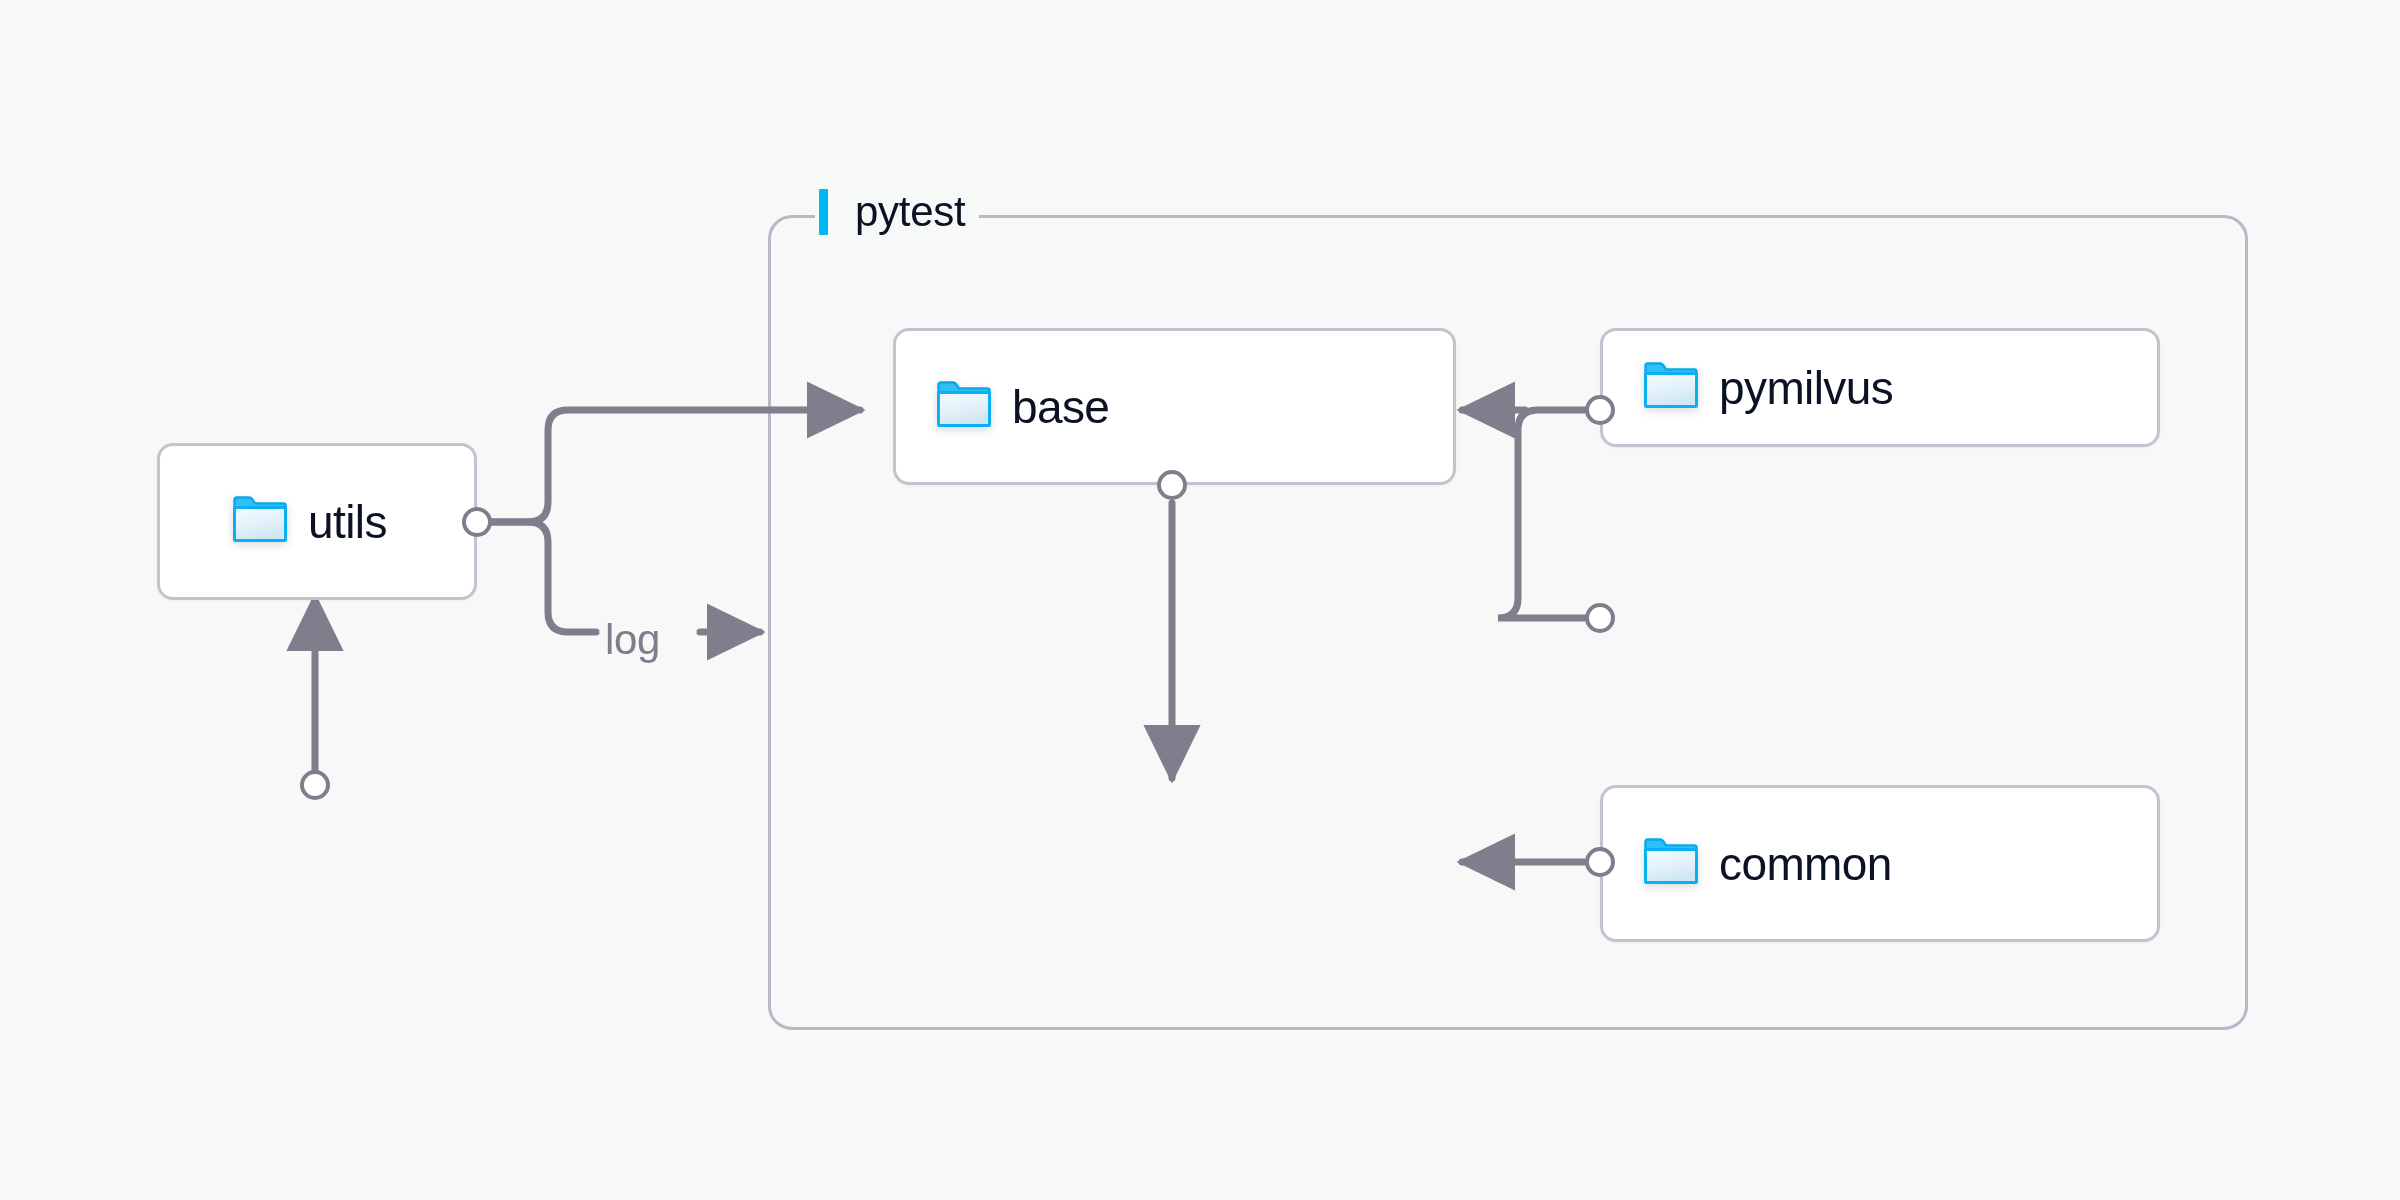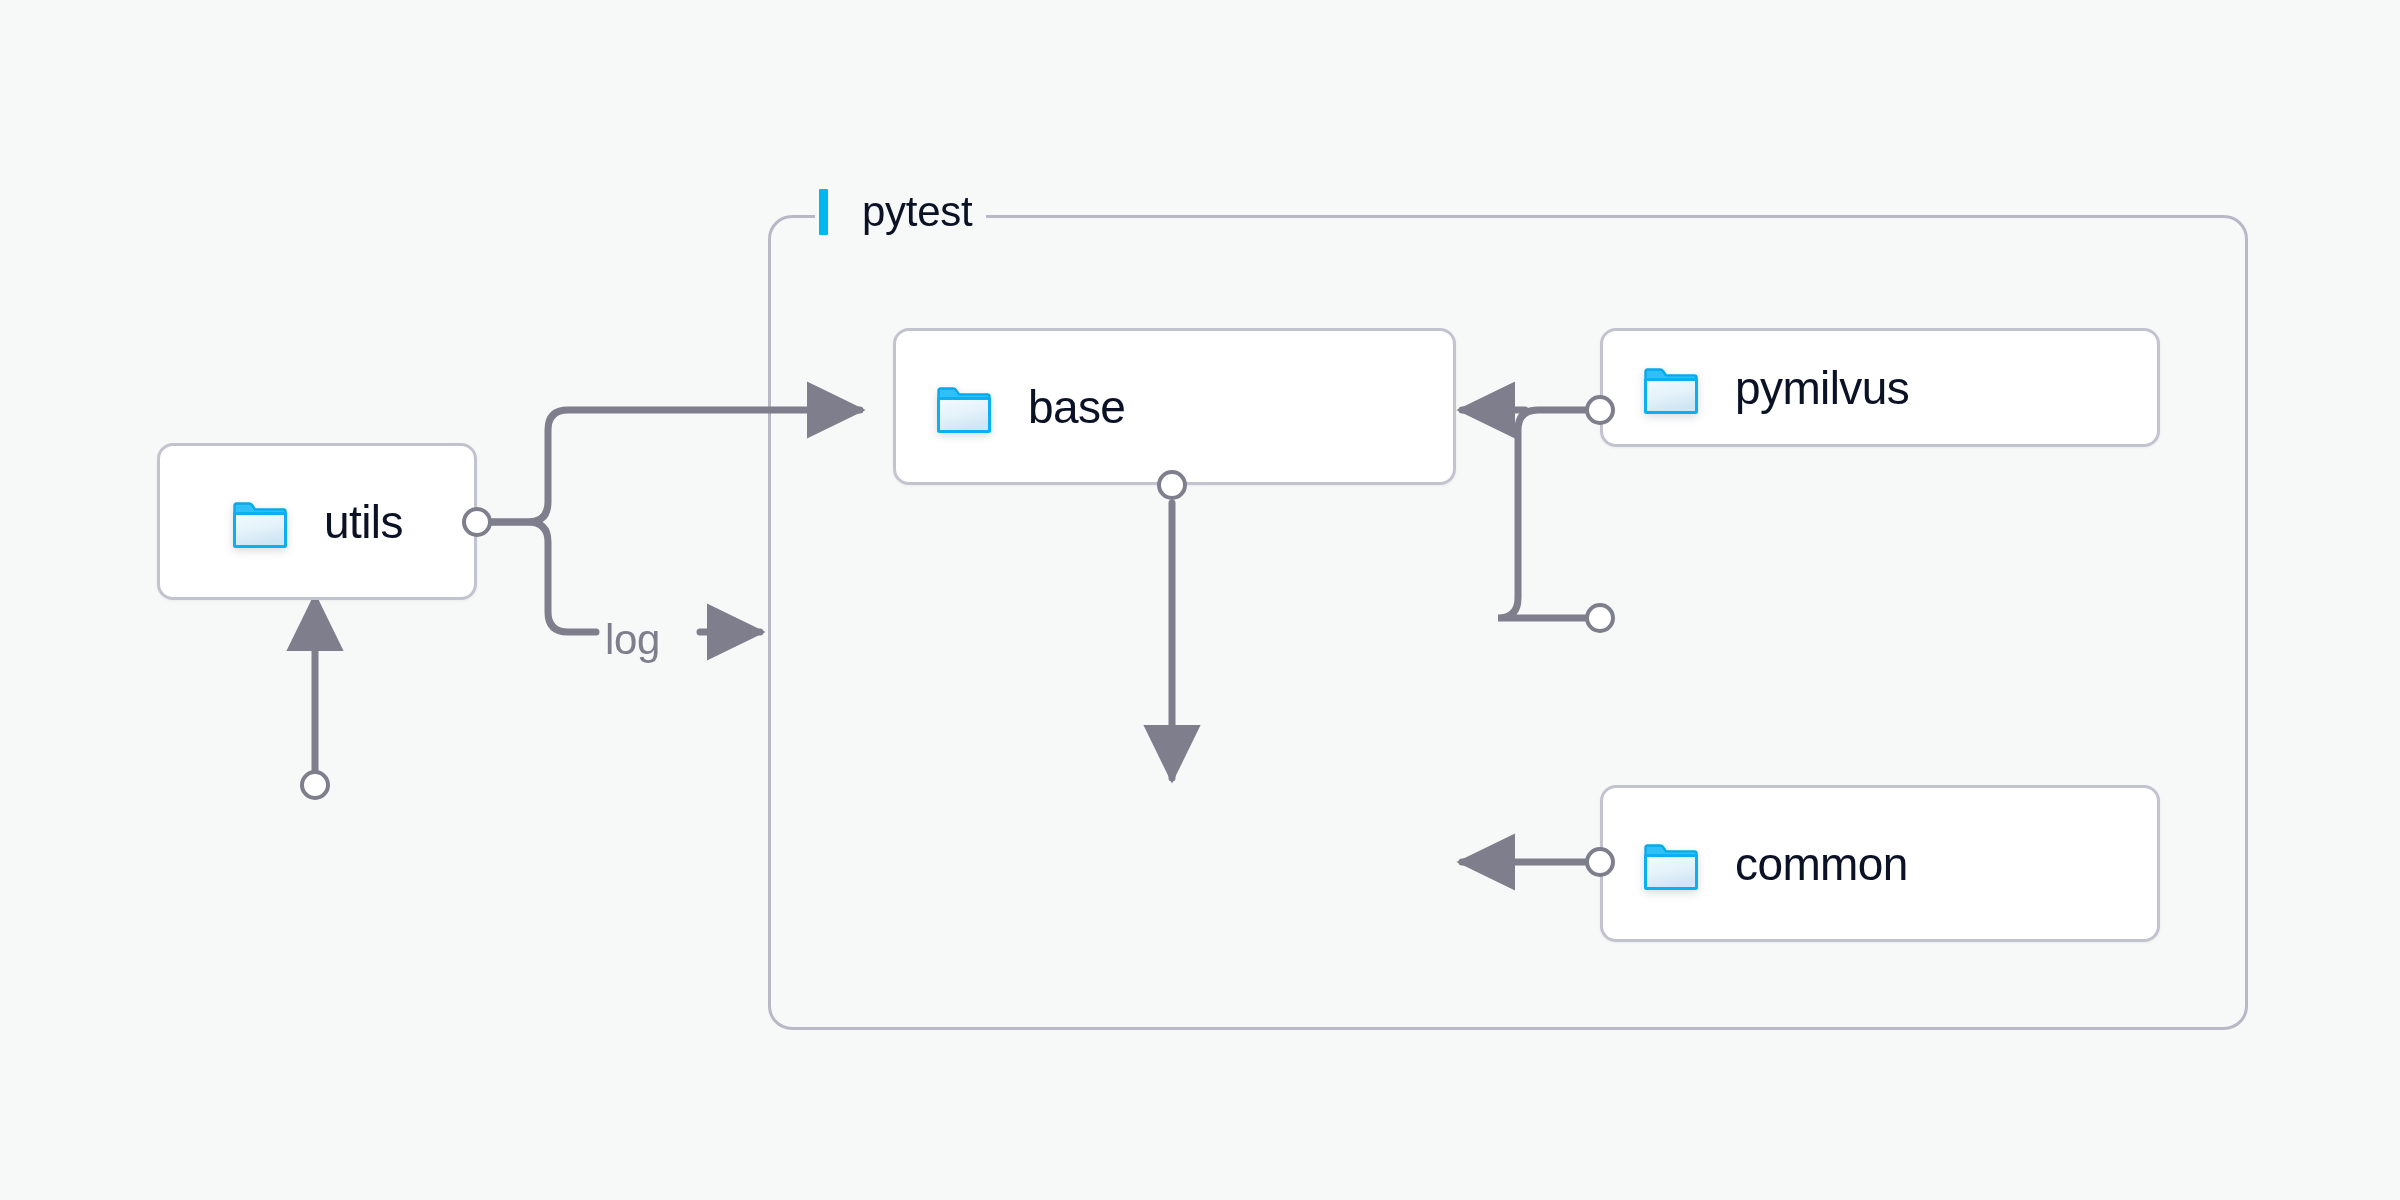--- a/index.html
+++ b/index.html
@@ -39,21 +39,21 @@
     border: 3px solid #b9b8c6;
     border-radius: 24px;
     background: transparent;
     z-index: 0;
   }
 
   .group-label-wrap {
     position: absolute;
     display: flex;
     align-items: center;
-    gap: 34px;
+    gap: 27px;
     background: #f7f8f8;
     padding: 0 14px 0 4px;
     z-index: 3;
   }
 
   .group-bar {
     width: 9px;
     height: 46px;
     background: #00b8f0;
     border-radius: 1px;
@@ -75,22 +75,22 @@
     border: 3px solid #c3c2cf;
     border-radius: 16px;
     display: flex;
     align-items: center;
     z-index: 2;
     box-shadow: 0 1px 3px rgba(15, 20, 40, 0.05);
   }
 
   .node-inner {
     display: flex;
-    align-items: flex-end;
-    gap: 36px;
+    align-items: flex-start;
+    gap: 20px;
     padding-left: 40px;
   }
 
   .node-label {
     font-size: 46px;
     color: #0b1225;
     font-weight: 400;
     letter-spacing: -0.6px;
     white-space: nowrap;
   }

